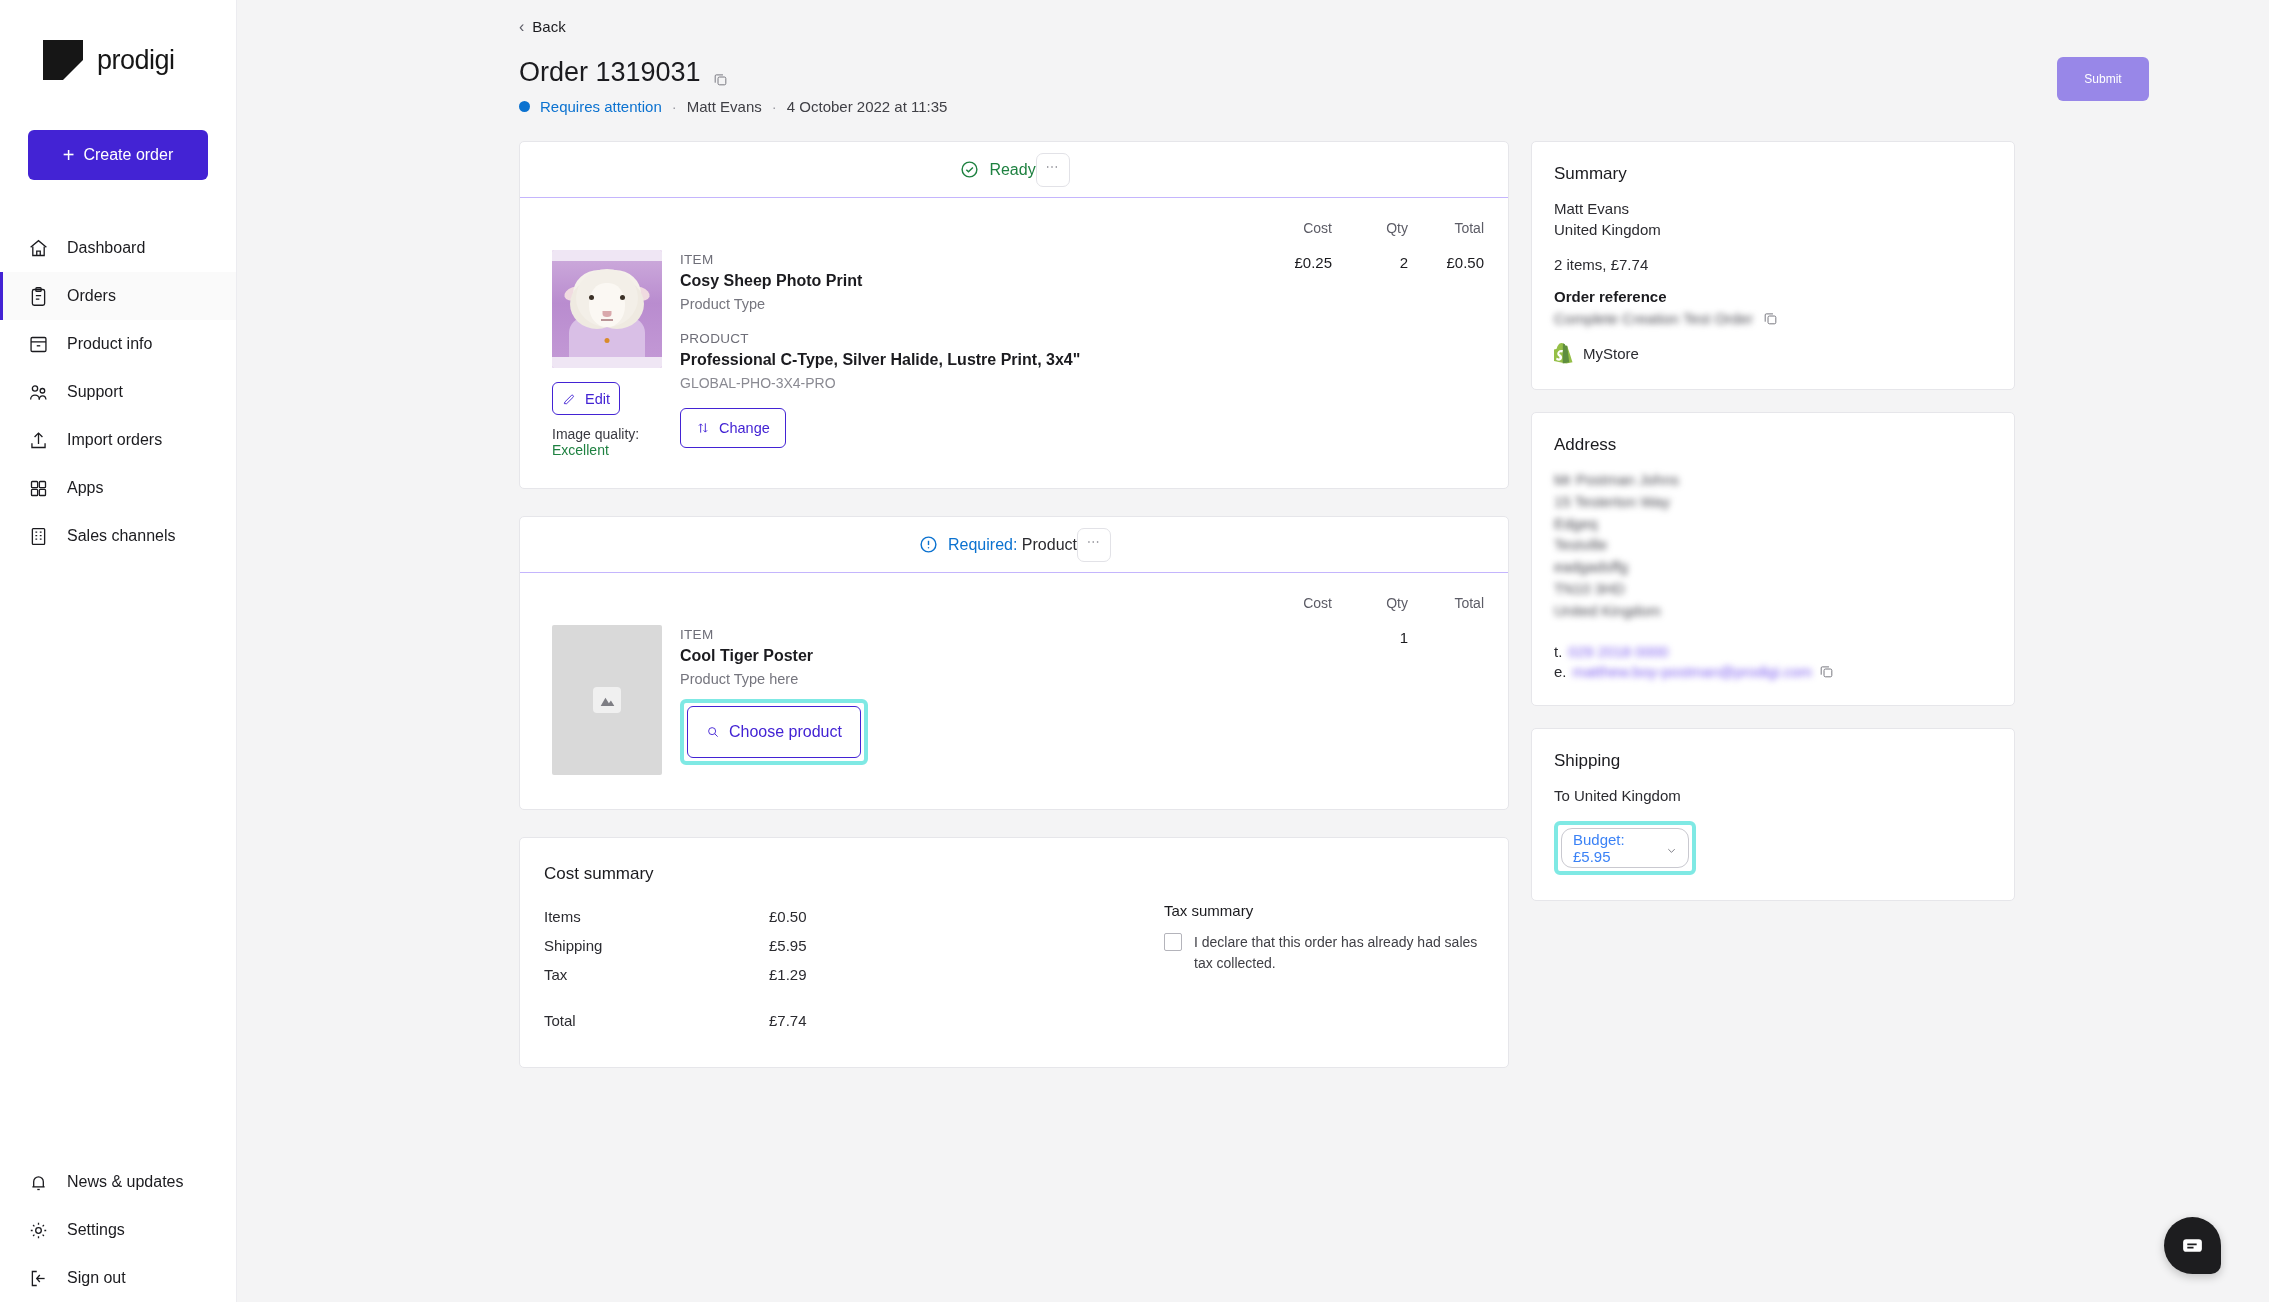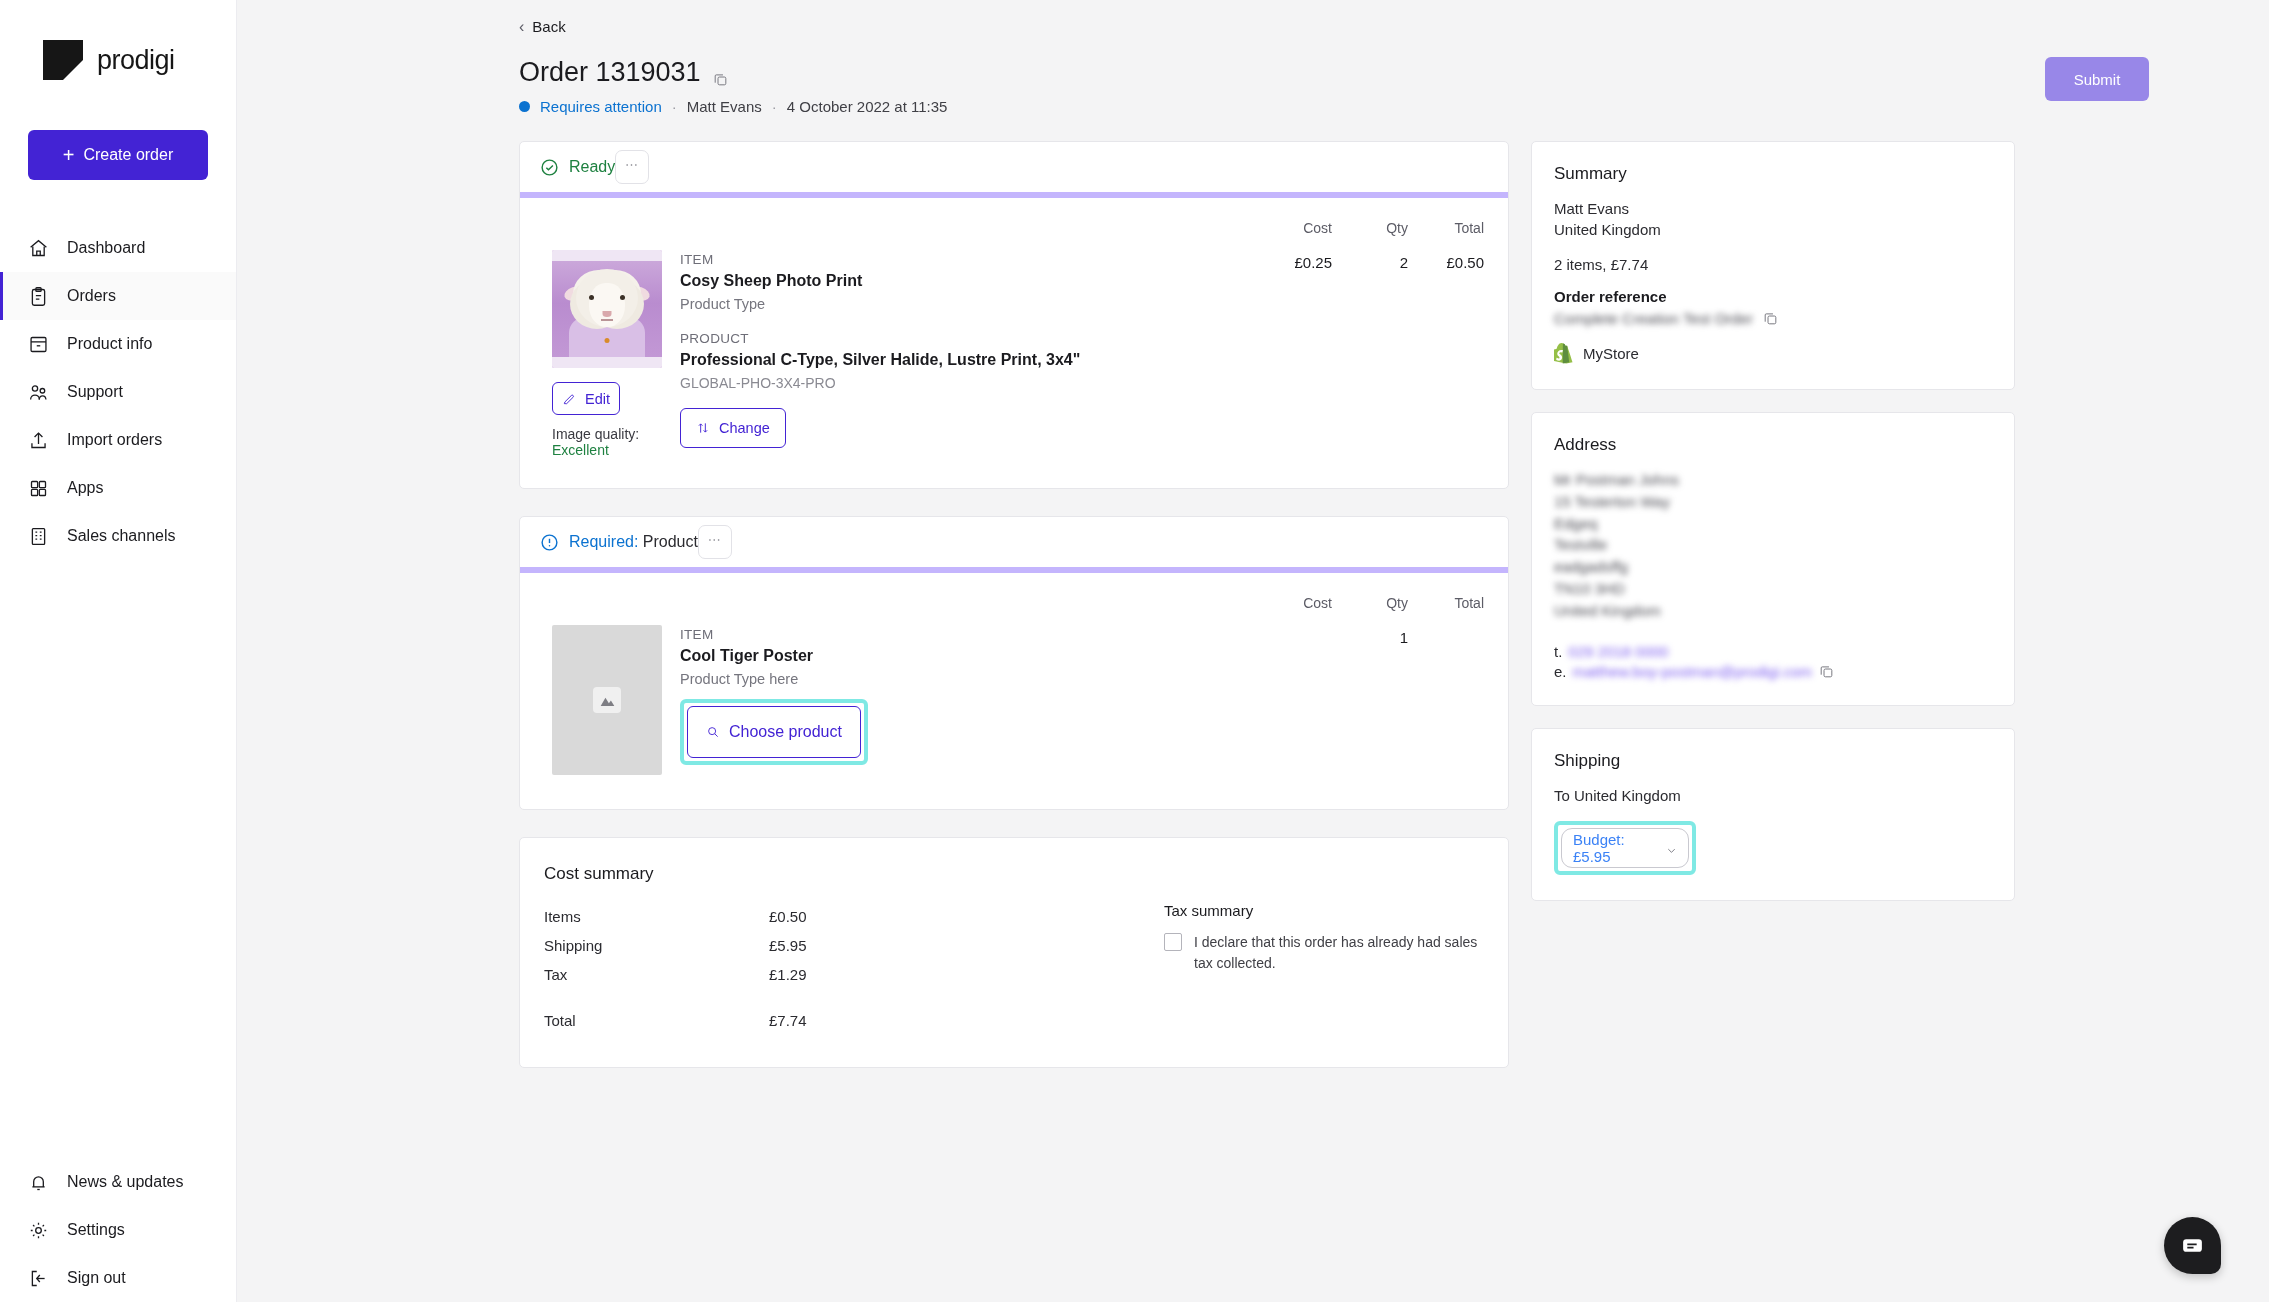--- a/index.html
+++ b/index.html
@@ -66,32 +66,32 @@
   .order-title { font-size: 27px; color: #1b1b1f; display: flex; align-items: center; gap: 11px; font-weight: 400; }
   .copy-ic { width: 17px; height: 17px; display: inline-block; cursor: pointer; }
   .copy-ic svg { width: 17px; height: 17px; stroke: #77777f; fill: none; stroke-width: 1.4; }
   .sub-row { display: flex; align-items: center; gap: 10px; margin-top: 10px; font-size: 15px; color: #404046; }
   .status-dot { width: 11px; height: 11px; border-radius: 50%; background: #0b72d0; display: inline-block; }
   .status-text { color: #0b72d0; }
   .sep { color: #9a9aa2; }
 
   .submit-btn {
     background: #9887e8; color: #fff; border: none; border-radius: 6px;
-    width: 104px; height: 44px; font-size: 15px; font-family: inherit; cursor: pointer;
+    width: 92px; height: 44px; font-size: 12px; font-family: inherit; cursor: pointer;
   }
 
   .cols { display: flex; gap: 22px; margin-top: 26px; padding-left: 12px; }
   .col-left { width: 990px; flex: 0 0 990px; display: flex; flex-direction: column; gap: 27px; }
   .col-right { width: 484px; flex: 0 0 484px; display: flex; flex-direction: column; gap: 22px; }
 
   .card { background: #fff; border: 1px solid #e6e6ea; border-radius: 5px; }
 
   .card-head {
-    height: 56px; display: flex; align-items: center; justify-content: flex-start;
-    padding: 0 18px 0 20px; border-bottom: 6px solid #c4b5fd;
+    height: 56px; display: flex; align-items: center; justify-content: center;
+    padding: 0 18px 0 20px; border-bottom: 1px solid #c4b5fd;
   }
   .card-head-title { display: flex; align-items: center; gap: 10px; font-size: 16px; }
   .ic-circle { width: 19px; height: 19px; flex: 0 0 19px; }
   .ic-circle svg { width: 19px; height: 19px; }
   .t-ready { color: #1e8140; }
   .t-required { color: #0b72d0; }
   .t-required-rest { color: #2b2b30; }
   .kebab {
     width: 34px; height: 34px; border: 1px solid #e2e2e7; border-radius: 7px;
     background: #fff; display: flex; align-items: center; justify-content: center;

